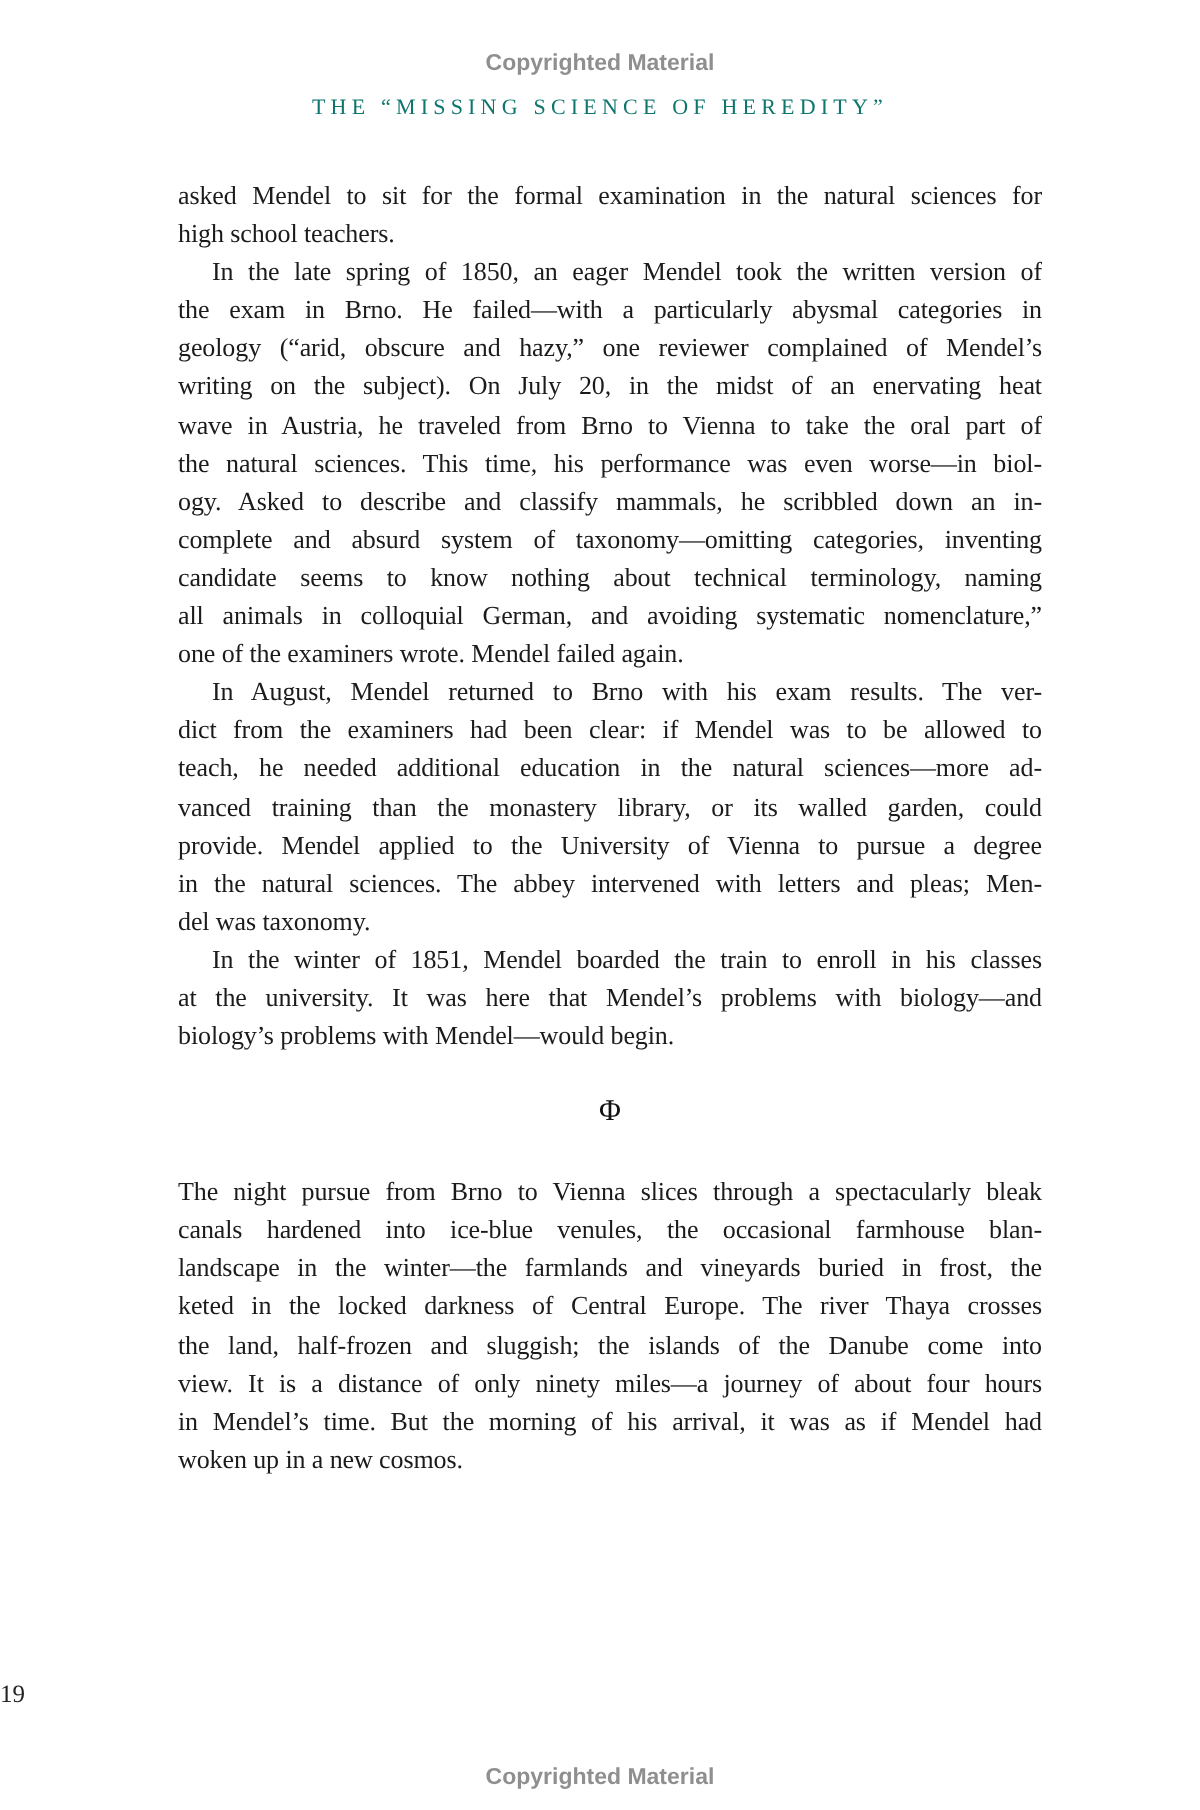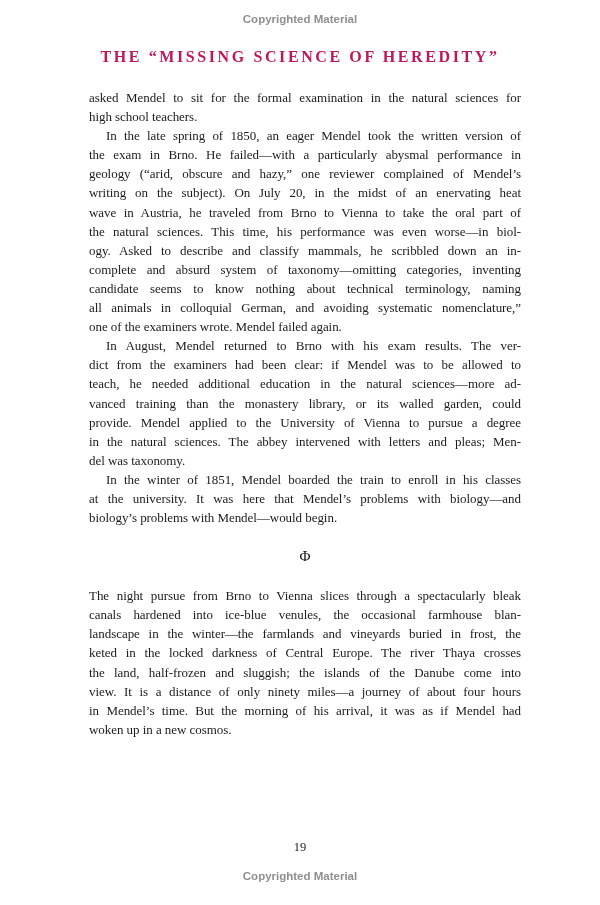--- a/index.html
+++ b/index.html
@@ -12,34 +12,35 @@
   }
   .notice {
     position: absolute;
     left: 0;
     width: 600px;
     text-align: center;
     font-family: "Liberation Sans", sans-serif;
     font-weight: bold;
     font-size: 11.5px;
     color: #8f8f8f;
+    margin-top: 13px;
   }
   .notice.top { top: 13px; }
   .notice.bottom { top: 870px; }
   .chapter-title {
     position: absolute;
     top: 48px;
     left: 0;
     width: 600px;
     text-align: center;
     font-family: "Liberation Serif", serif;
-    font-size: 16px;
-    font-weight: 700;
+    font-size: 11px;
+    font-weight: 400;
     letter-spacing: 2.6px;
-    color: #be185d;
+    color: #0f766e;
   }
   .text-block {
     position: absolute;
     left: 89px;
     top: 88px;
     width: 432px;
     font-family: "Liberation Serif", serif;
     font-size: 13px;
     line-height: 19.1px;
     letter-spacing: -0.05px;
@@ -59,42 +60,42 @@
     align-items: center;
     justify-content: center;
     font-size: 15px;
     color: #111111;
   }
   .page-number {
     position: absolute;
     top: 840px;
     left: 0;
     width: 600px;
-    text-align: center;
+    text-align: left;
     font-family: "Liberation Serif", serif;
     font-size: 12.5px;
     color: #222222;
   }
 </style>
 </head>
 <body>
 
 <div class="page">
   <div class="notice top">Copyrighted Material</div>
 
   <div class="chapter-title">THE “MISSING SCIENCE OF HEREDITY”</div>
 
   <div class="text-block" id="text-block">
       <div class="para">
         <div class="jline">asked Mendel to sit for the formal examination in the natural sciences for</div>
         <div class="jline last">high school teachers.</div>
       </div>
       <div class="para indent">
         <div class="jline">In the late spring of 1850, an eager Mendel took the written version of</div>
-        <div class="jline">the exam in Brno. He failed—with a particularly abysmal performance in</div>
+        <div class="jline">the exam in Brno. He failed—with a particularly abysmal categories in</div>
         <div class="jline">geology (“arid, obscure and hazy,” one reviewer complained of Mendel’s</div>
         <div class="jline">writing on the subject). On July 20, in the midst of an enervating heat</div>
         <div class="jline">wave in Austria, he traveled from Brno to Vienna to take the oral part of</div>
         <div class="jline">the natural sciences. This time, his performance was even worse—in biol-</div>
         <div class="jline">ogy. Asked to describe and classify mammals, he scribbled down an in-</div>
         <div class="jline">complete and absurd system of taxonomy—omitting categories, inventing</div>
         <div class="jline">candidate seems to know nothing about technical terminology, naming</div>
         <div class="jline">all animals in colloquial German, and avoiding systematic nomenclature,”</div>
         <div class="jline last">one of the examiners wrote. Mendel failed again.</div>
       </div>

